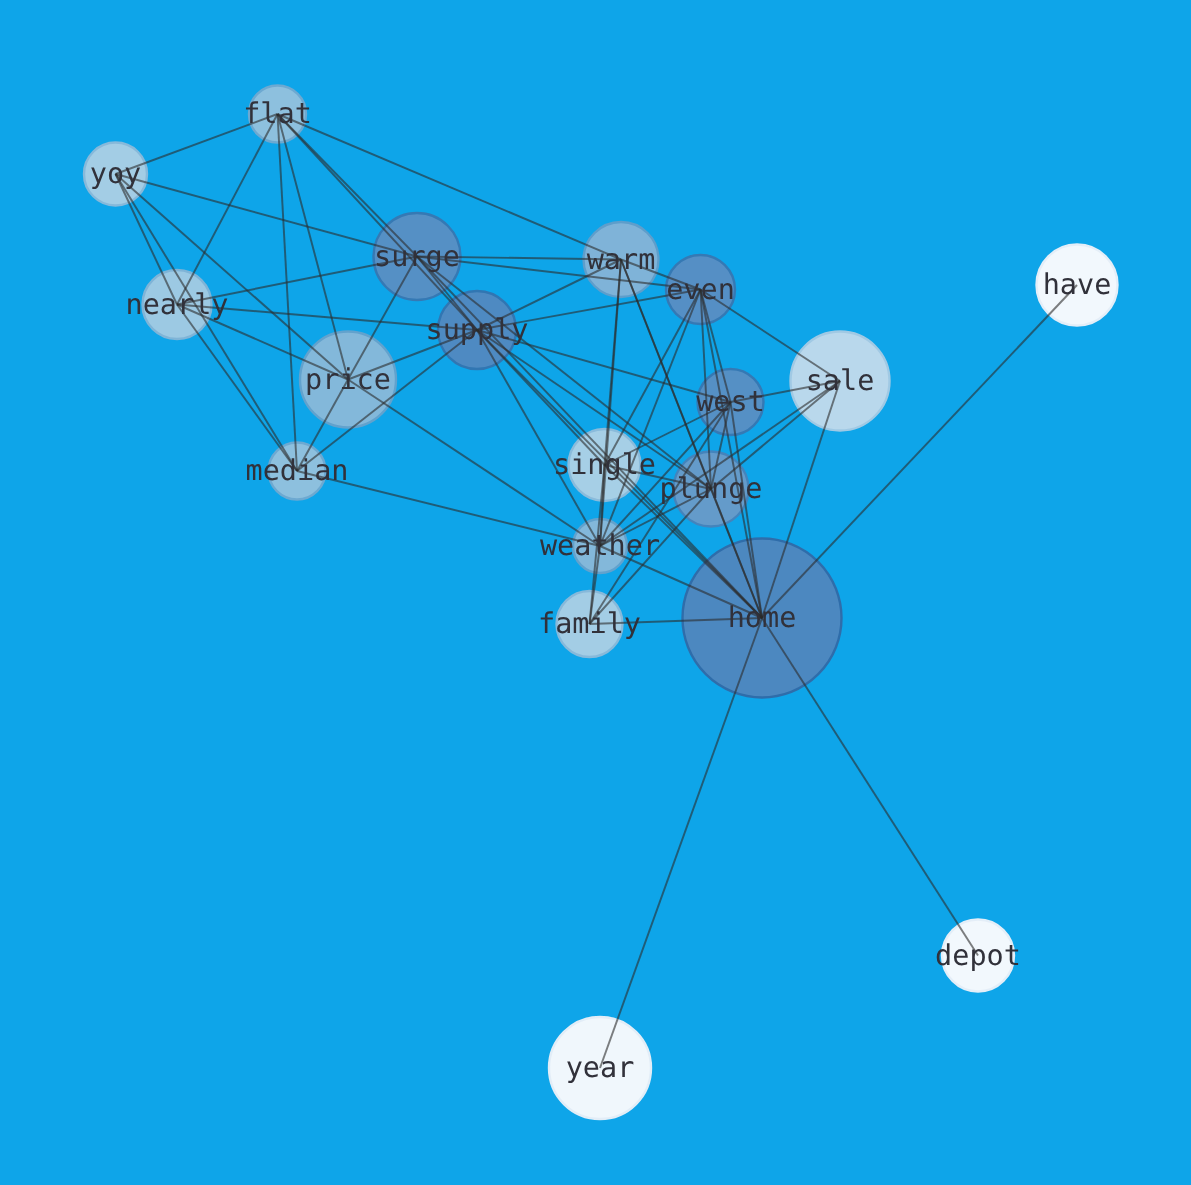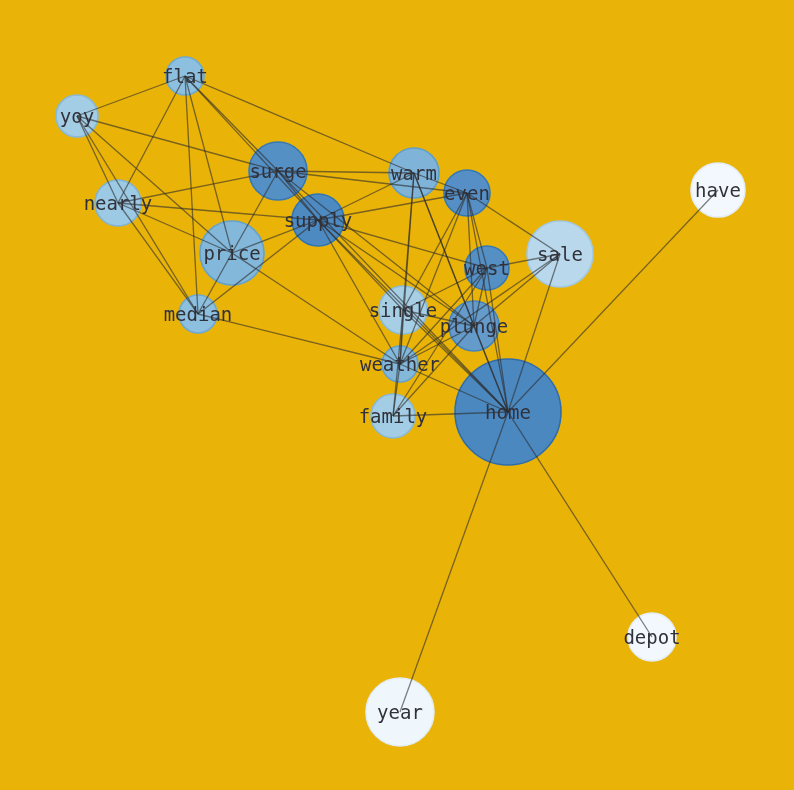--- a/index.html
+++ b/index.html
@@ -4,21 +4,21 @@
 <style>
   html, body {
     margin: 0;
     padding: 0;
     background: #ffffff;
   }
   .canvas {
     position: relative;
     width: 794px;
     height: 790px;
-    background: #eab308;
+    background: #0ea5e9;
     overflow: hidden;
     font-family: "DejaVu Sans Mono", monospace;
   }
   svg { display: block; }
   .node-circle { stroke-width: 1.6; }
   .edge-line { fill: none; }
   .node-label {
     font-family: "DejaVu Sans Mono", monospace;
     pointer-events: none;
   }

